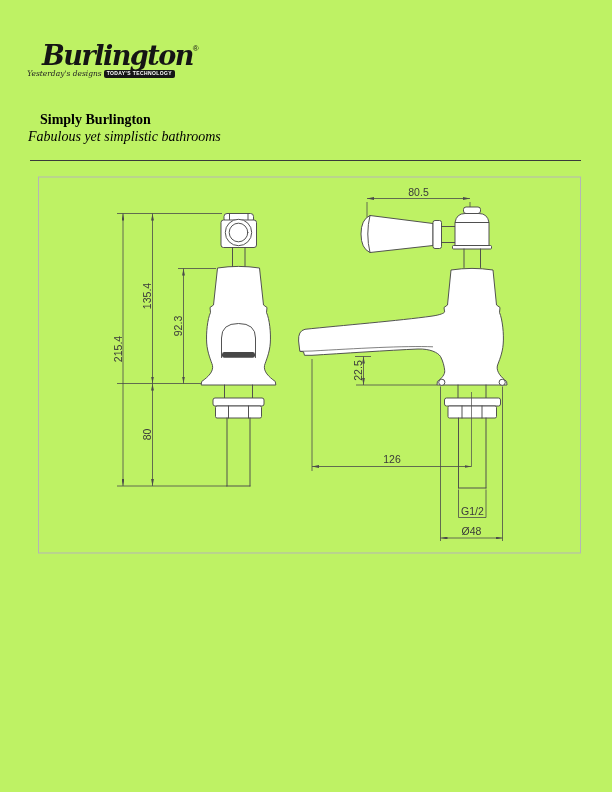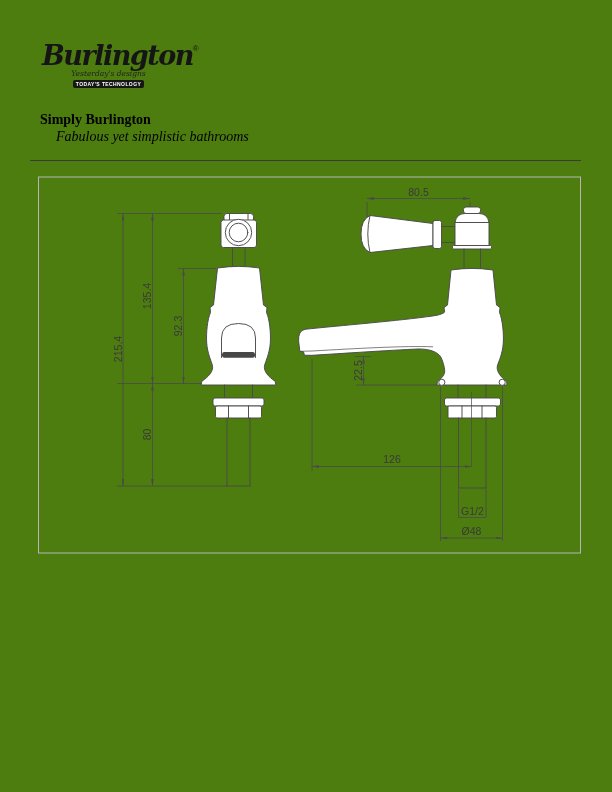--- a/index.html
+++ b/index.html
@@ -1,34 +1,34 @@
 <!DOCTYPE html>
 <html><head>
 <meta charset="utf-8">
 <style>
   html,body{margin:0;padding:0;background:#fff;}
-  .page{position:relative;width:612px;height:792px;background:#4d7c0f;overflow:hidden;
+  .page{position:relative;width:612px;height:792px;background:#bef264;overflow:hidden;
         font-family:"Liberation Sans",sans-serif;color:#1a1a1a;}
 
   
   .logo{position:absolute;left:42px;top:42px;width:134px;text-align:center;color:#151515;}
   .brand-row{line-height:1;white-space:nowrap;}
   .brand{font-family:"DejaVu Serif",serif;font-style:italic;font-weight:bold;
          font-size:27px;letter-spacing:-1.5px;}
   .reg{font-size:8px;vertical-align:14px;}
   .tagline-row{display:flex;align-items:center;justify-content:flex-end;gap:2px;
-               margin-top:0;padding-right:1px;white-space:nowrap;flex-direction:column;}
+               margin-top:0;padding-right:1px;white-space:nowrap;}
   .tagline-script{font-family:"DejaVu Serif",serif;font-style:italic;font-size:7.5px;color:#222;}
   .tagline-badge{background:#161616;color:#fff;font-size:5px;font-weight:bold;
                  letter-spacing:.4px;padding:1.5px 3px;border-radius:2px;line-height:1;}
 
   
   .title{position:absolute;left:40px;top:112px;font-family:"Liberation Serif",serif;
          font-weight:bold;font-size:14px;color:#000;line-height:1.15;}
-  .subtitle{position:absolute;left:56px;top:129px;font-family:"Liberation Serif",serif;
+  .subtitle{position:absolute;left:28px;top:129px;font-family:"Liberation Serif",serif;
             font-style:italic;font-size:14px;color:#000;line-height:1.15;}
   .separator{position:absolute;left:30px;top:160px;width:551px;height:0;
              border-top:1.2px solid #3a3a3a;}
 
   
   svg.drawing{position:absolute;left:0;top:0;}
   .frame{fill:none;stroke:#b5b5b5;stroke-width:1;}
   .ln{fill:none;stroke:#4a4a4a;stroke-width:0.95;stroke-linecap:round;stroke-linejoin:round;}
   .lnw{fill:#fff;stroke:#4a4a4a;stroke-width:0.95;stroke-linejoin:round;}
   .thin{fill:none;stroke:#4a4a4a;stroke-width:0.7;}

